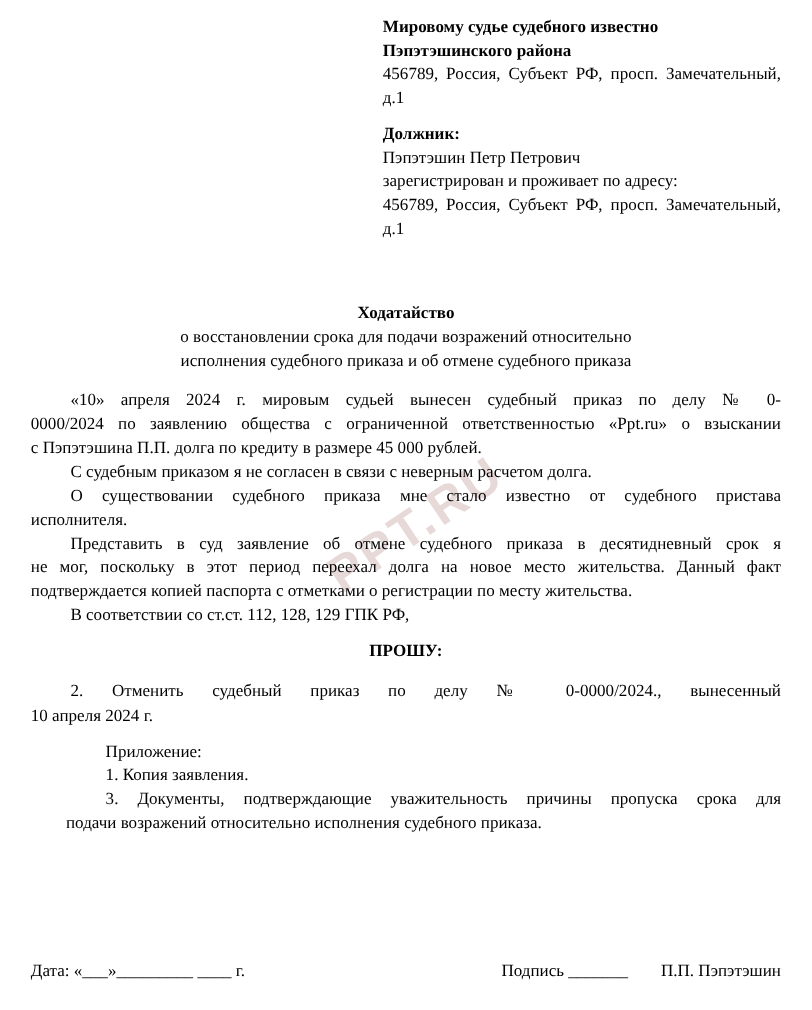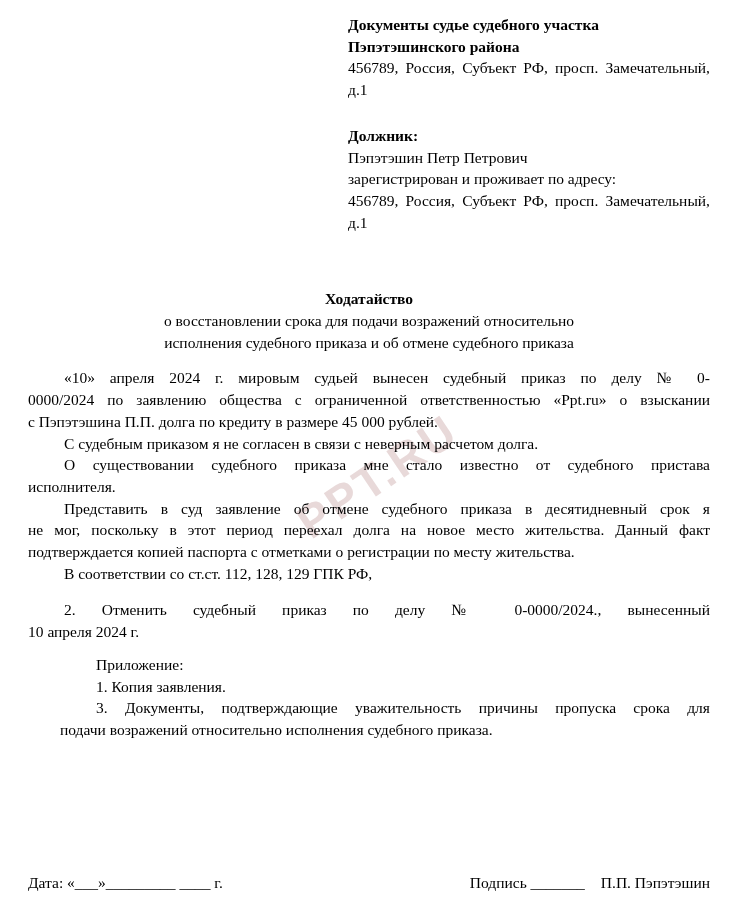--- a/index.html
+++ b/index.html
@@ -34,21 +34,21 @@
     transform: rotate(-34deg);
     font-family: "Liberation Sans", sans-serif;
     font-size: 46px;
     font-weight: bold;
     letter-spacing: 3px;
     color: rgba(198, 160, 160, 0.40);
     pointer-events: none;
     user-select: none;
   }
   .addr-block { margin-left: 320px; width: 362px; }
-  .debtor-block { margin-top: 24px; }
+  .debtor-block { margin-top: 10px; }
   .b { font-weight: bold; }
   .just { text-align: justify; }
   .title-block { margin-top: 55px; text-align: center; }
   .body-first { margin-top: 14px; }
   .indent { text-indent: 36px; }
   .jlines > .line { text-align: justify; text-align-last: justify; }
   .jlines > .line:last-child { text-align-last: auto; }
   .jlines > .line:first-child { text-indent: 36px; }
   .request-heading {
     margin: 11px 0 0 0;
@@ -61,31 +61,31 @@
   .attachments { margin-top: 11px; margin-left: 32px; }
   .footer {
     position: absolute;
     left: 28px;
     right: 28px;
     top: 872px;
     display: flex;
     justify-content: space-between;
     align-items: baseline;
   }
-  .sig { display: inline-flex; gap: 16px; align-items: baseline; justify-content: space-between; }
+  .sig { display: inline-flex; gap: 30px; align-items: baseline; justify-content: space-between; }
 </style>
 </head>
 <body>
 
 <div class="page">
 
   <div class="watermark">PPT.RU</div>
 
   <div class="addr-block">
-    <div class="b">Документы судье судебного участка</div>
+    <div class="b">Мировому судье судебного известно</div>
     <div class="b">Пэпэтэшинского района</div>
     <div class="just">456789, Россия, Субъект РФ, просп. Замечательный, д.1</div>
   </div>
 
   <div class="addr-block debtor-block">
     <div class="b">Должник:</div>
     <div>Пэпэтэшин Петр Петрович</div>
     <div>зарегистрирован и проживает по адресу:</div>
     <div class="just">456789, Россия, Субъект РФ, просп. Замечательный, д.1</div>
   </div>
@@ -106,20 +106,21 @@
       <div class="line">О существовании судебного приказа мне стало известно от судебного пристава</div>
       <div class="line">исполнителя.</div>
     </div>
   <div class="jlines">
       <div class="line">Представить в суд заявление об отмене судебного приказа в десятидневный срок я</div>
       <div class="line">не мог, поскольку в этот период переехал долга на новое место жительства. Данный факт</div>
       <div class="line">подтверждается копией паспорта с отметками о регистрации по месту жительства.</div>
     </div>
   <div class="indent">В соответствии со ст.ст. 112, 128, 129 ГПК РФ,</div>
 
+  <div class="request-heading">ПРОШУ:</div>
 
   <div class="request-items">
     <div class="jlines">
         <div class="line">2. Отменить судебный приказ по делу № 0-0000/2024., вынесенный</div>
         <div class="line">10 апреля 2024 г.</div>
       </div>
   </div>
 
   <div class="attachments">
     <div class="indent">Приложение:</div>

